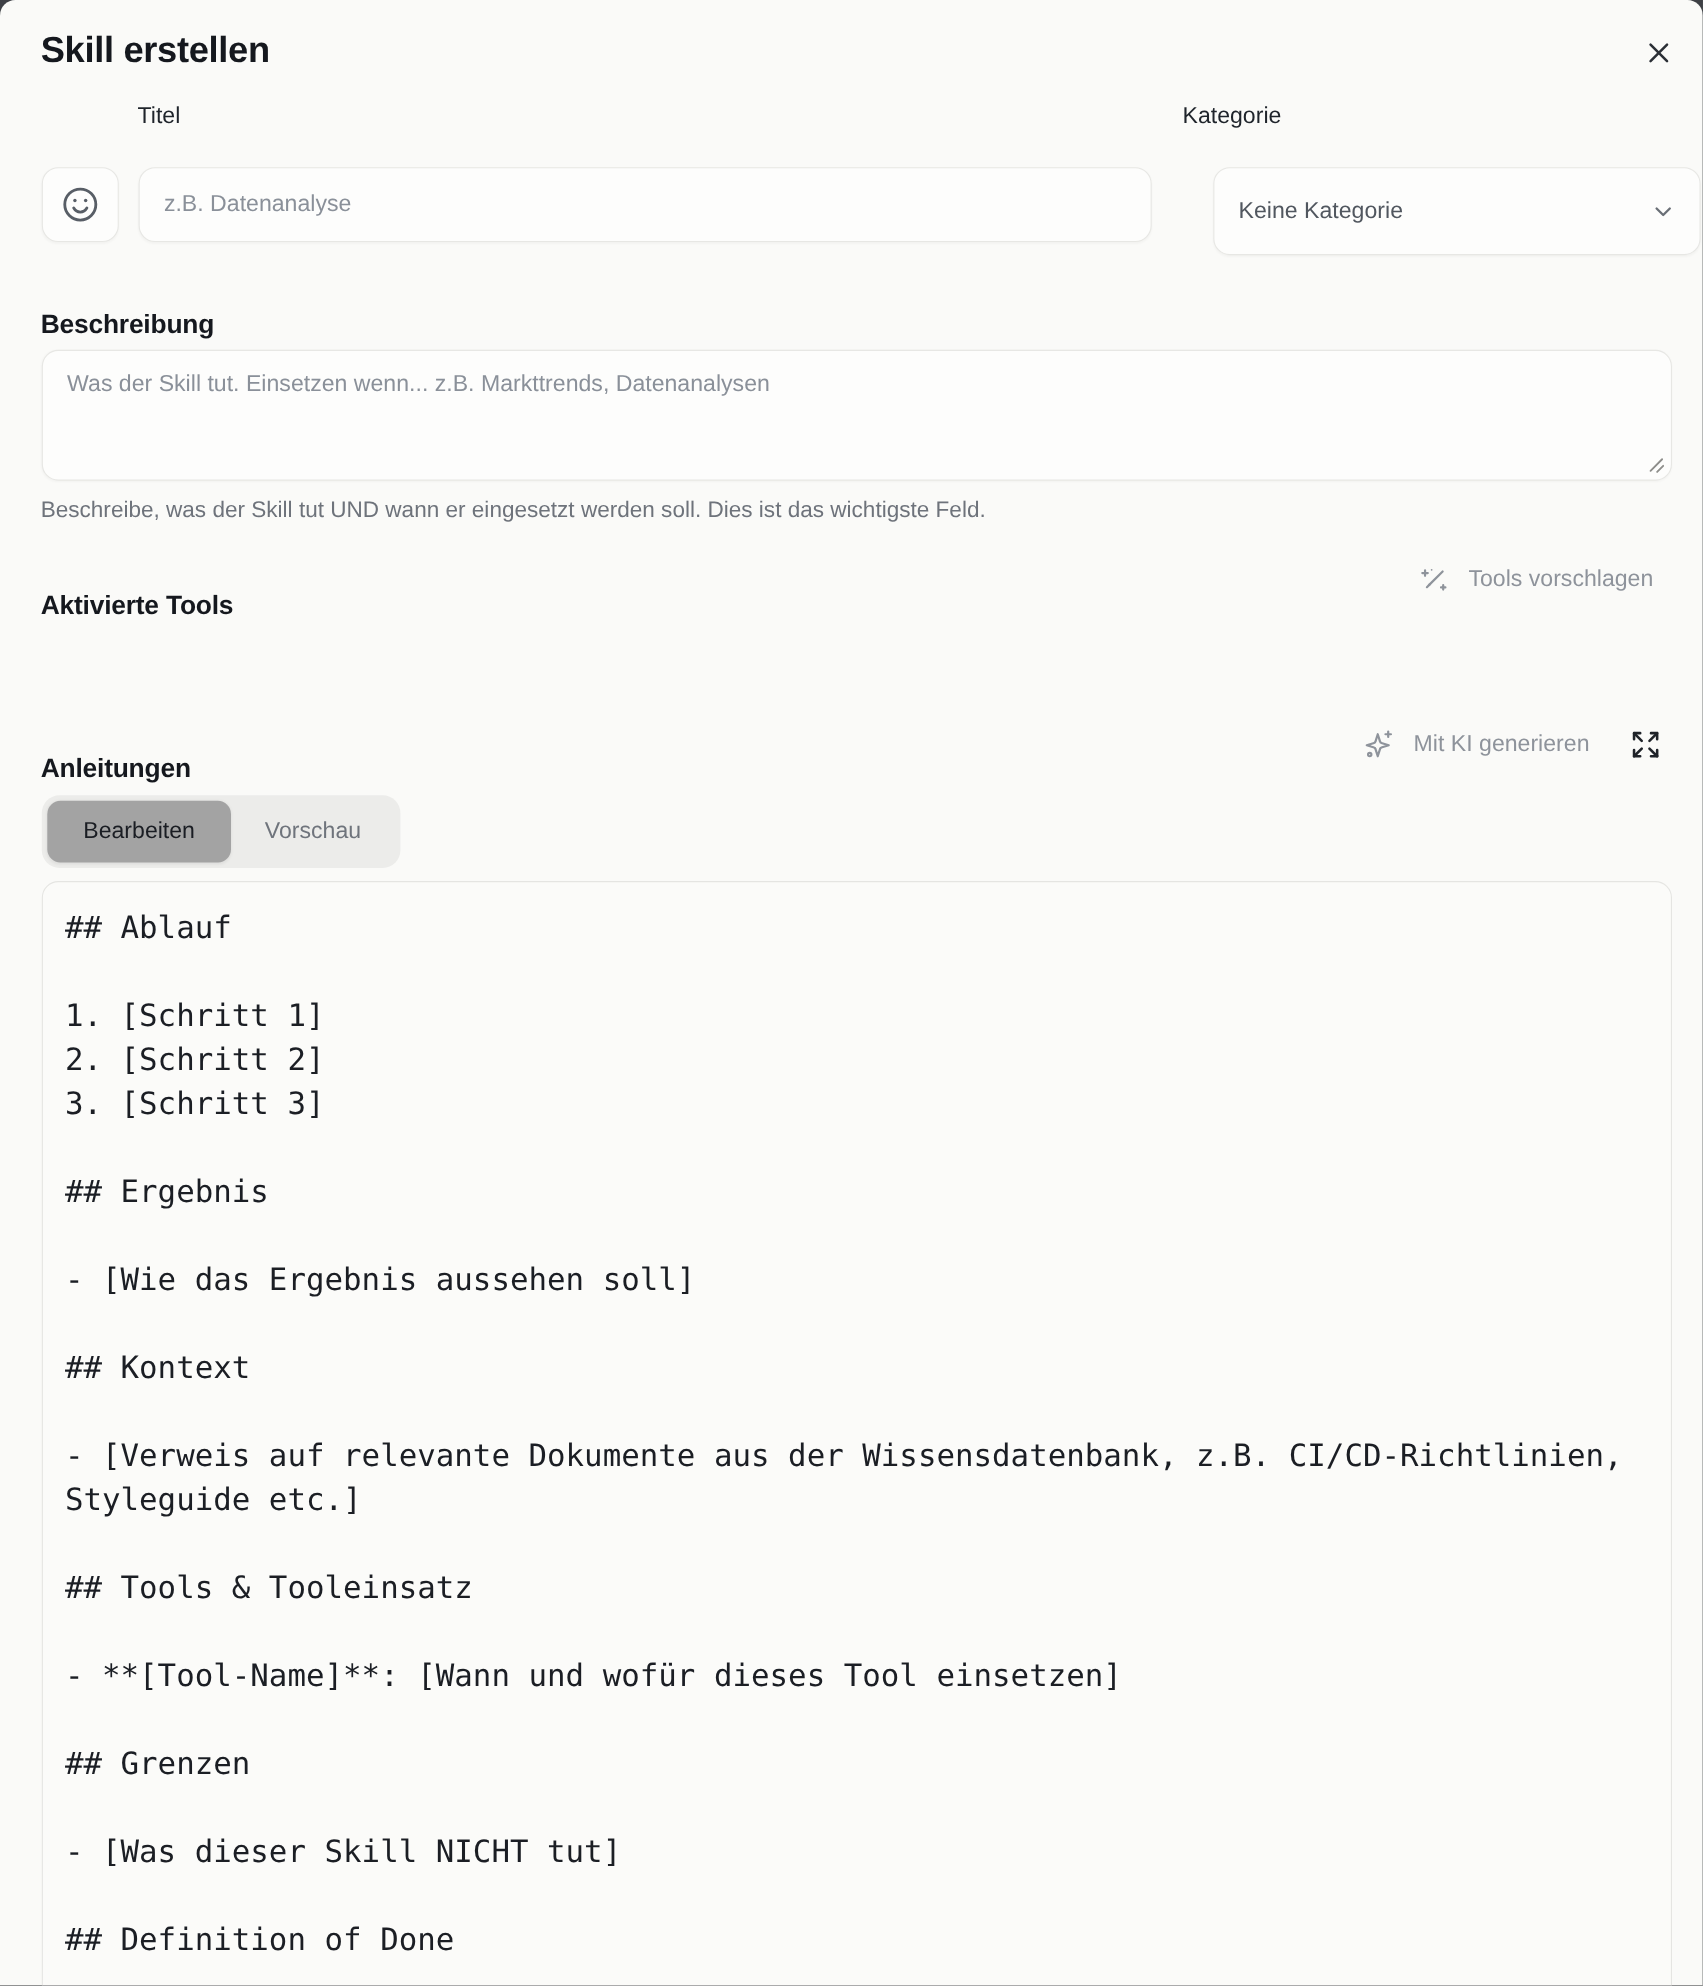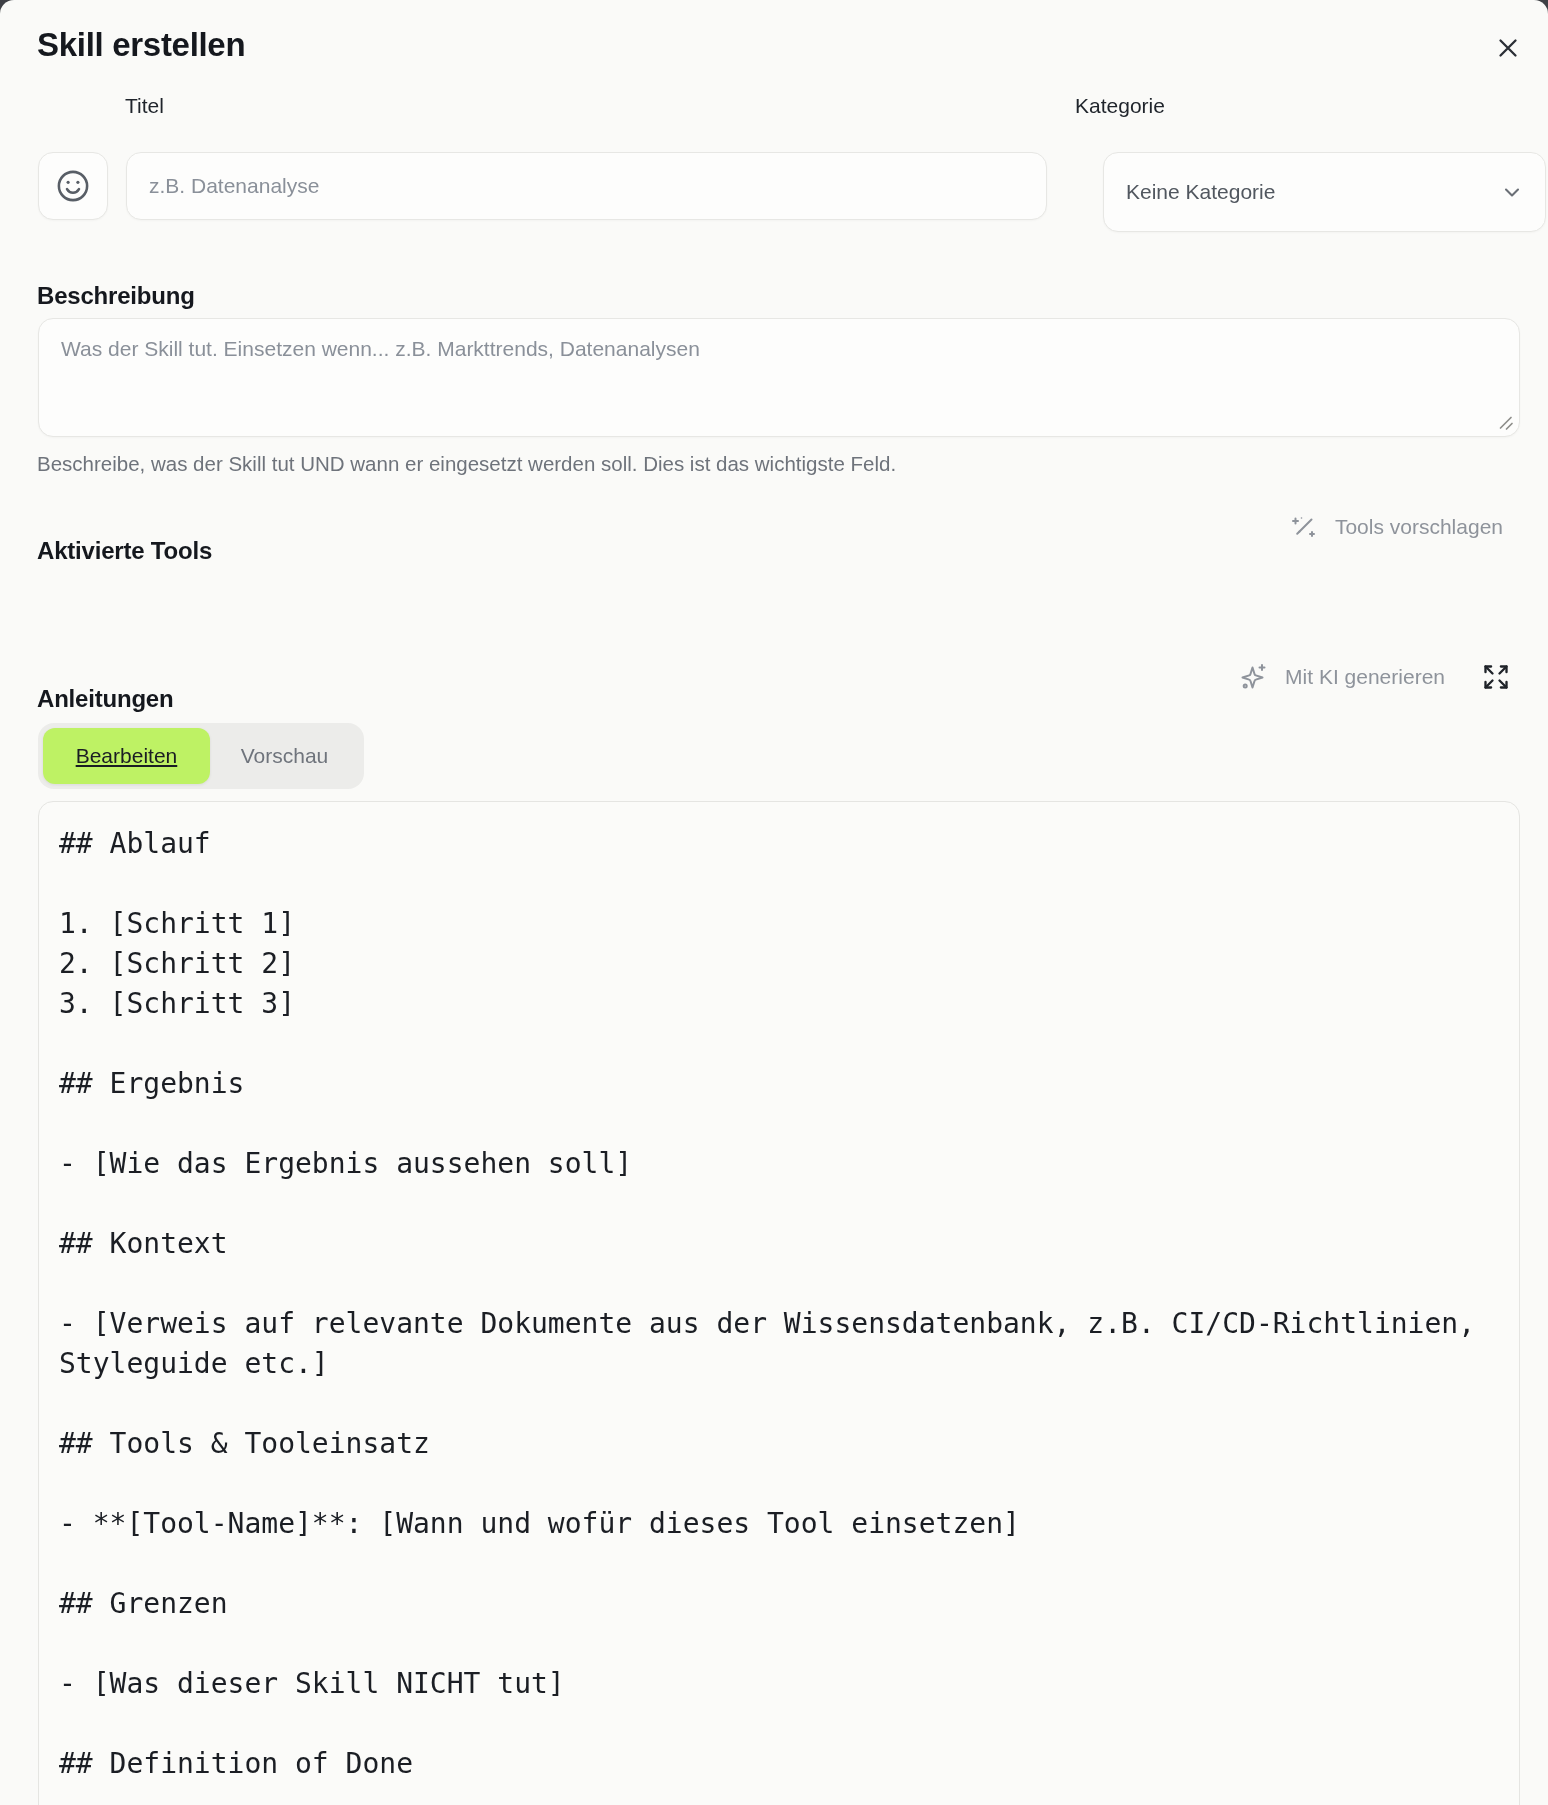--- a/index.html
+++ b/index.html
@@ -92,24 +92,23 @@
     background:#ECECEA;border-radius:16px;padding:5px;
     display:flex;align-items:stretch;
   }
   .tab{
     flex:1;display:flex;align-items:center;justify-content:center;
     font-size:21px;font-weight:500;border:none;background:none;cursor:pointer;
     border-radius:12px;color:#6F747C;padding:0;
     font-family:"Liberation Sans", sans-serif;
   }
   .tab.active{
-    background:#bef264;color:#1A1D23;
+    background:#a3a3a3;color:#1A1D23;
     box-shadow:0 1px 3px rgba(20,20,20,.08);
     flex:1.12;
-    text-decoration:underline;
   }
   .editor{
     left:38px;top:801px;width:1482px;height:1060px;
   }
   .editor-textarea{
     width:100%;height:100%;resize:none;outline:none;overflow:hidden;
     background:#FBFBF9;border:1px solid #E5E5E2;border-radius:15px;
     font-family:"DejaVu Sans Mono", monospace;
     font-size:28px;line-height:40px;color:#1B1E24;
     padding:22px 20px;white-space:pre-wrap;

